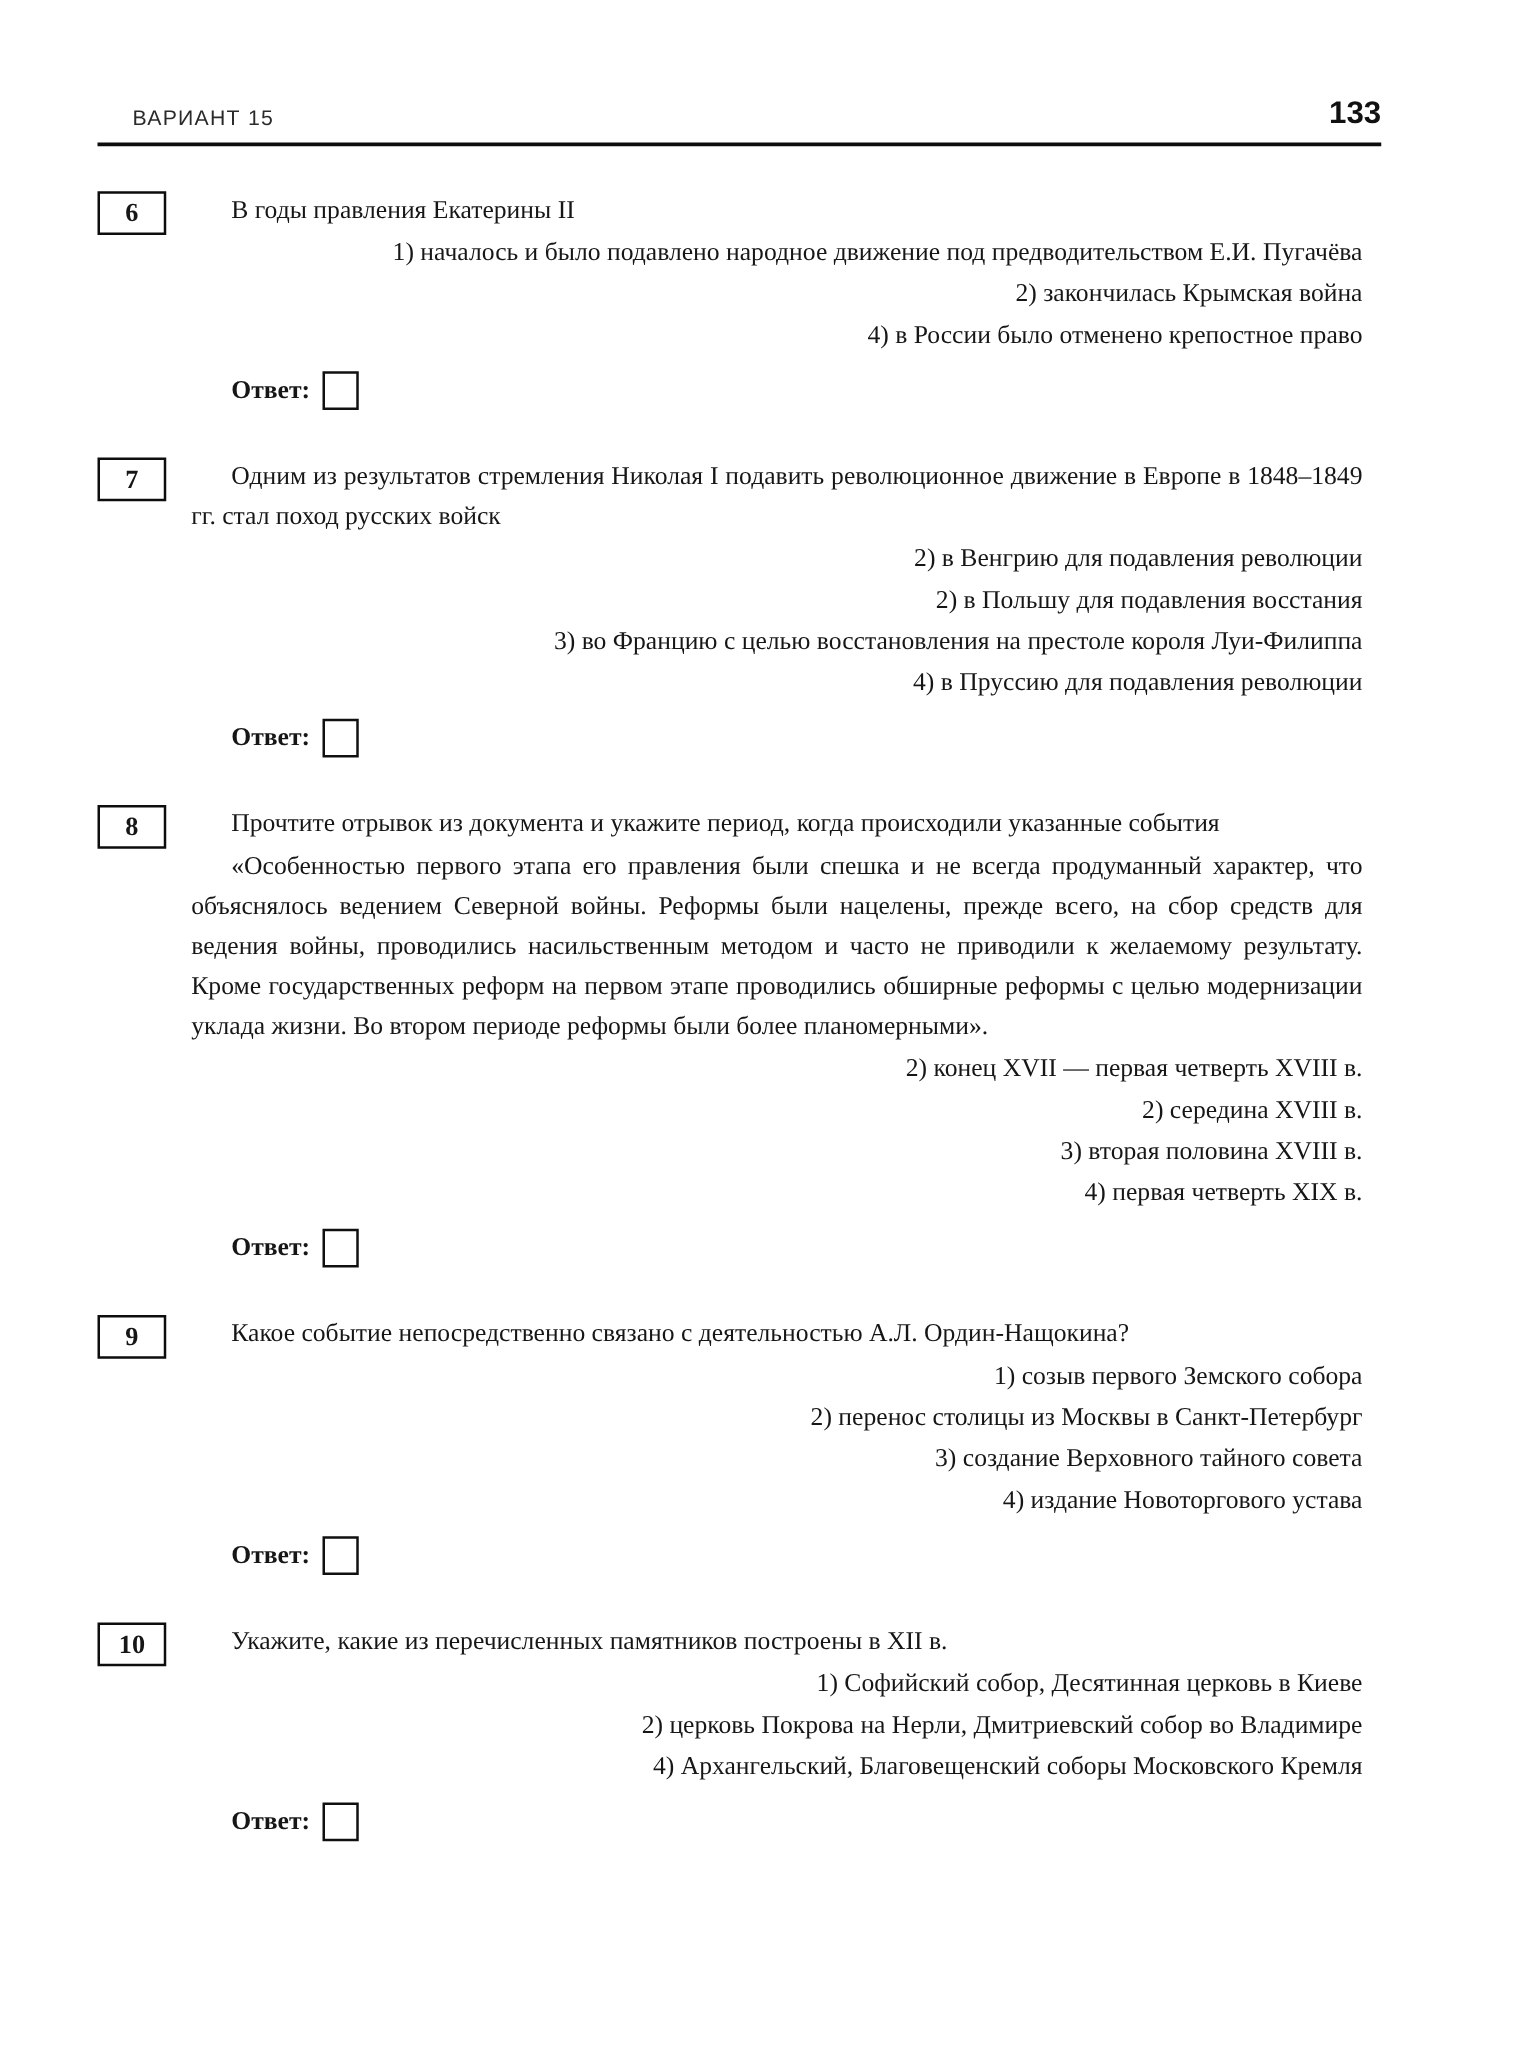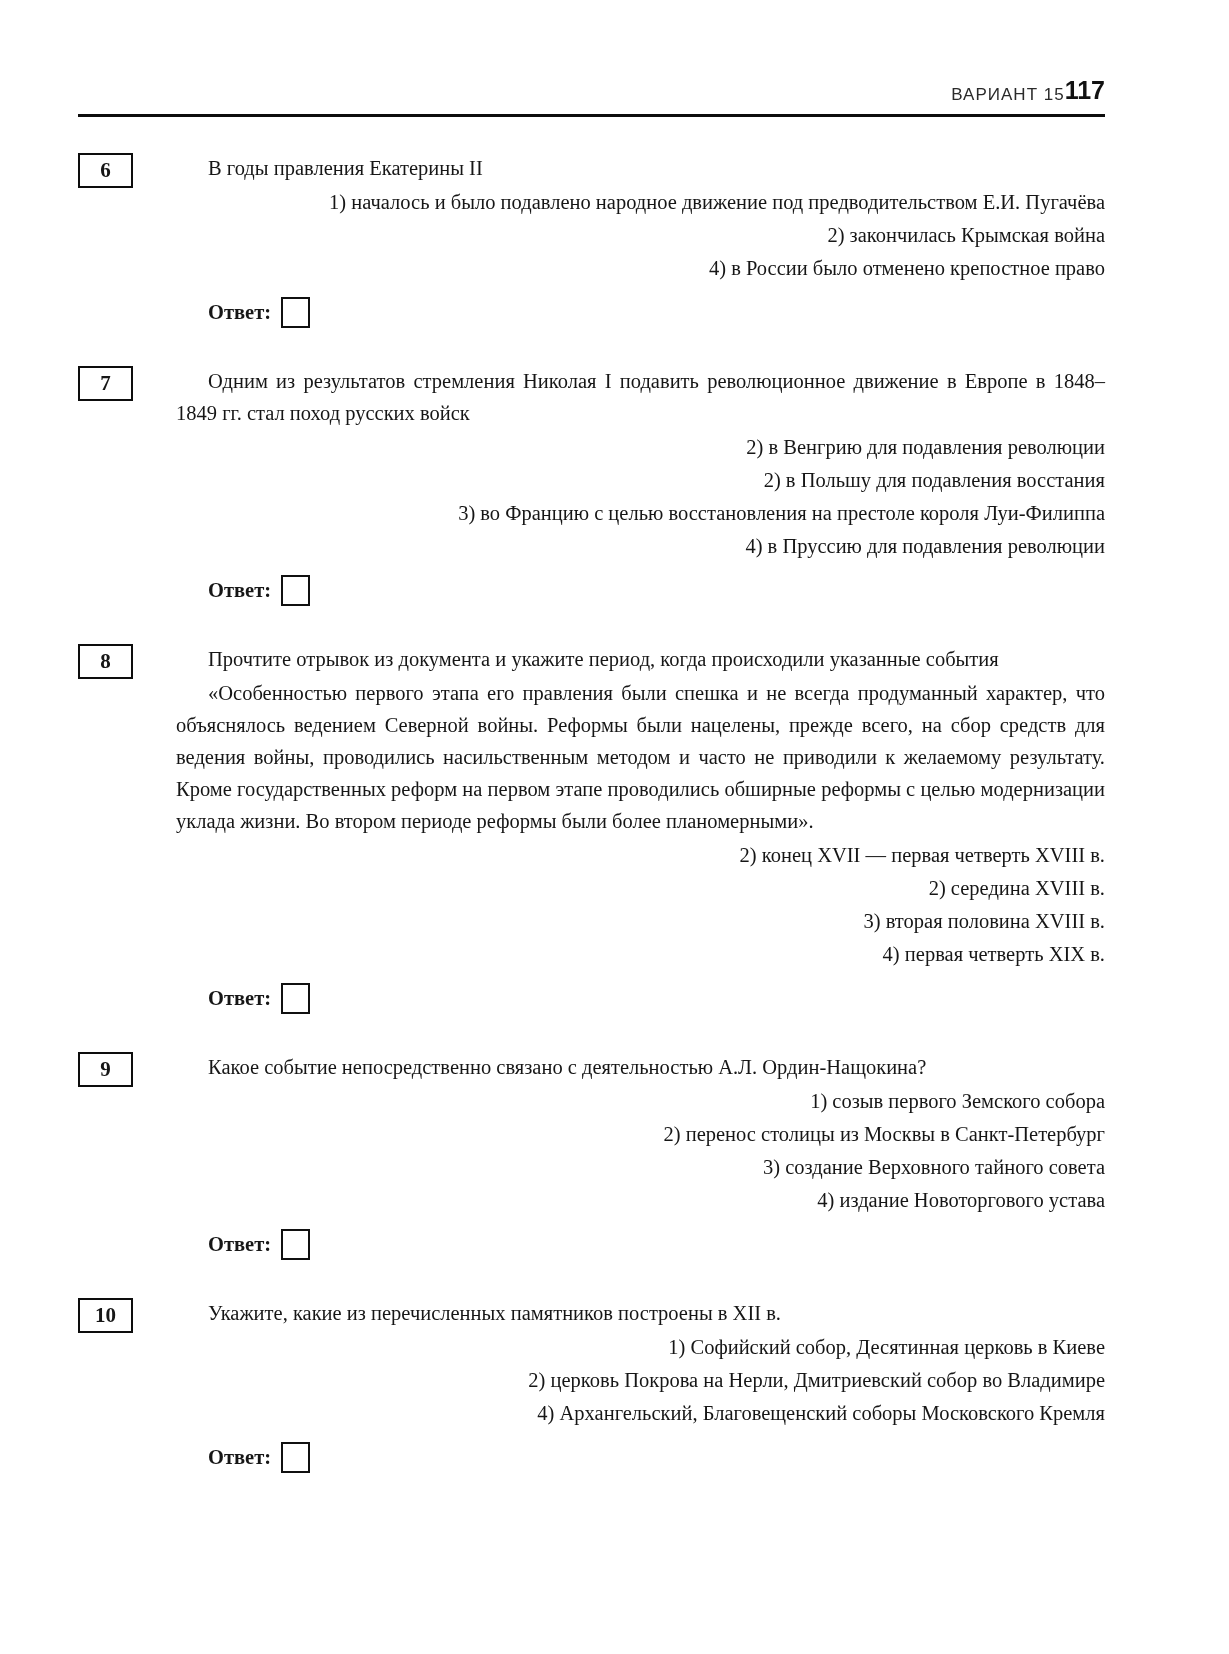--- a/index.html
+++ b/index.html
@@ -12,21 +12,21 @@
   .page {
     width: 1229px;
     height: 1654px;
     background: #ffffff;
     padding: 76px 124px 40px 78px;
     position: relative;
   }
   
   .page-header {
     display: flex;
-    justify-content: flex-end;
+    justify-content: space-between;
     align-items: flex-end;
     margin-left: 28px;
   }
   .variant-label {
     font-family: "Liberation Sans", sans-serif;
     font-size: 17px;
     letter-spacing: 1px;
     color: #2a2a2a;
   }
   .page-number {
@@ -53,21 +53,21 @@
     border: 2px solid #0d0d0d;
     display: flex;
     align-items: center;
     justify-content: center;
     font-size: 21px;
     font-weight: 700;
     margin-top: 1px;
     background: #fff;
   }
   .qbody {
-    margin-left: 43px;
+    margin-left: 20px;
     width: 937px;
     font-size: 20.5px;
     line-height: 32px;
   }
   .intro {
     text-align: justify;
     text-indent: 32px;
   }
   .quote {
     text-align: justify;
@@ -105,21 +105,21 @@
     background: #fff;
   }
 </style>
 </head>
 <body>
 
 <div class="page">
 
   <div class="page-header">
     <span class="variant-label">ВАРИАНТ 15</span>
-    <span class="page-number">117</span>
+    <span class="page-number">133</span>
   </div>
   <hr class="header-rule">
 
   <section class="question">
     <div class="qnum-box">
       <span>6</span>
     </div>
     <div class="qbody">
       <p class="intro">В годы правления Екатерины II</p>
       <div class="options">

